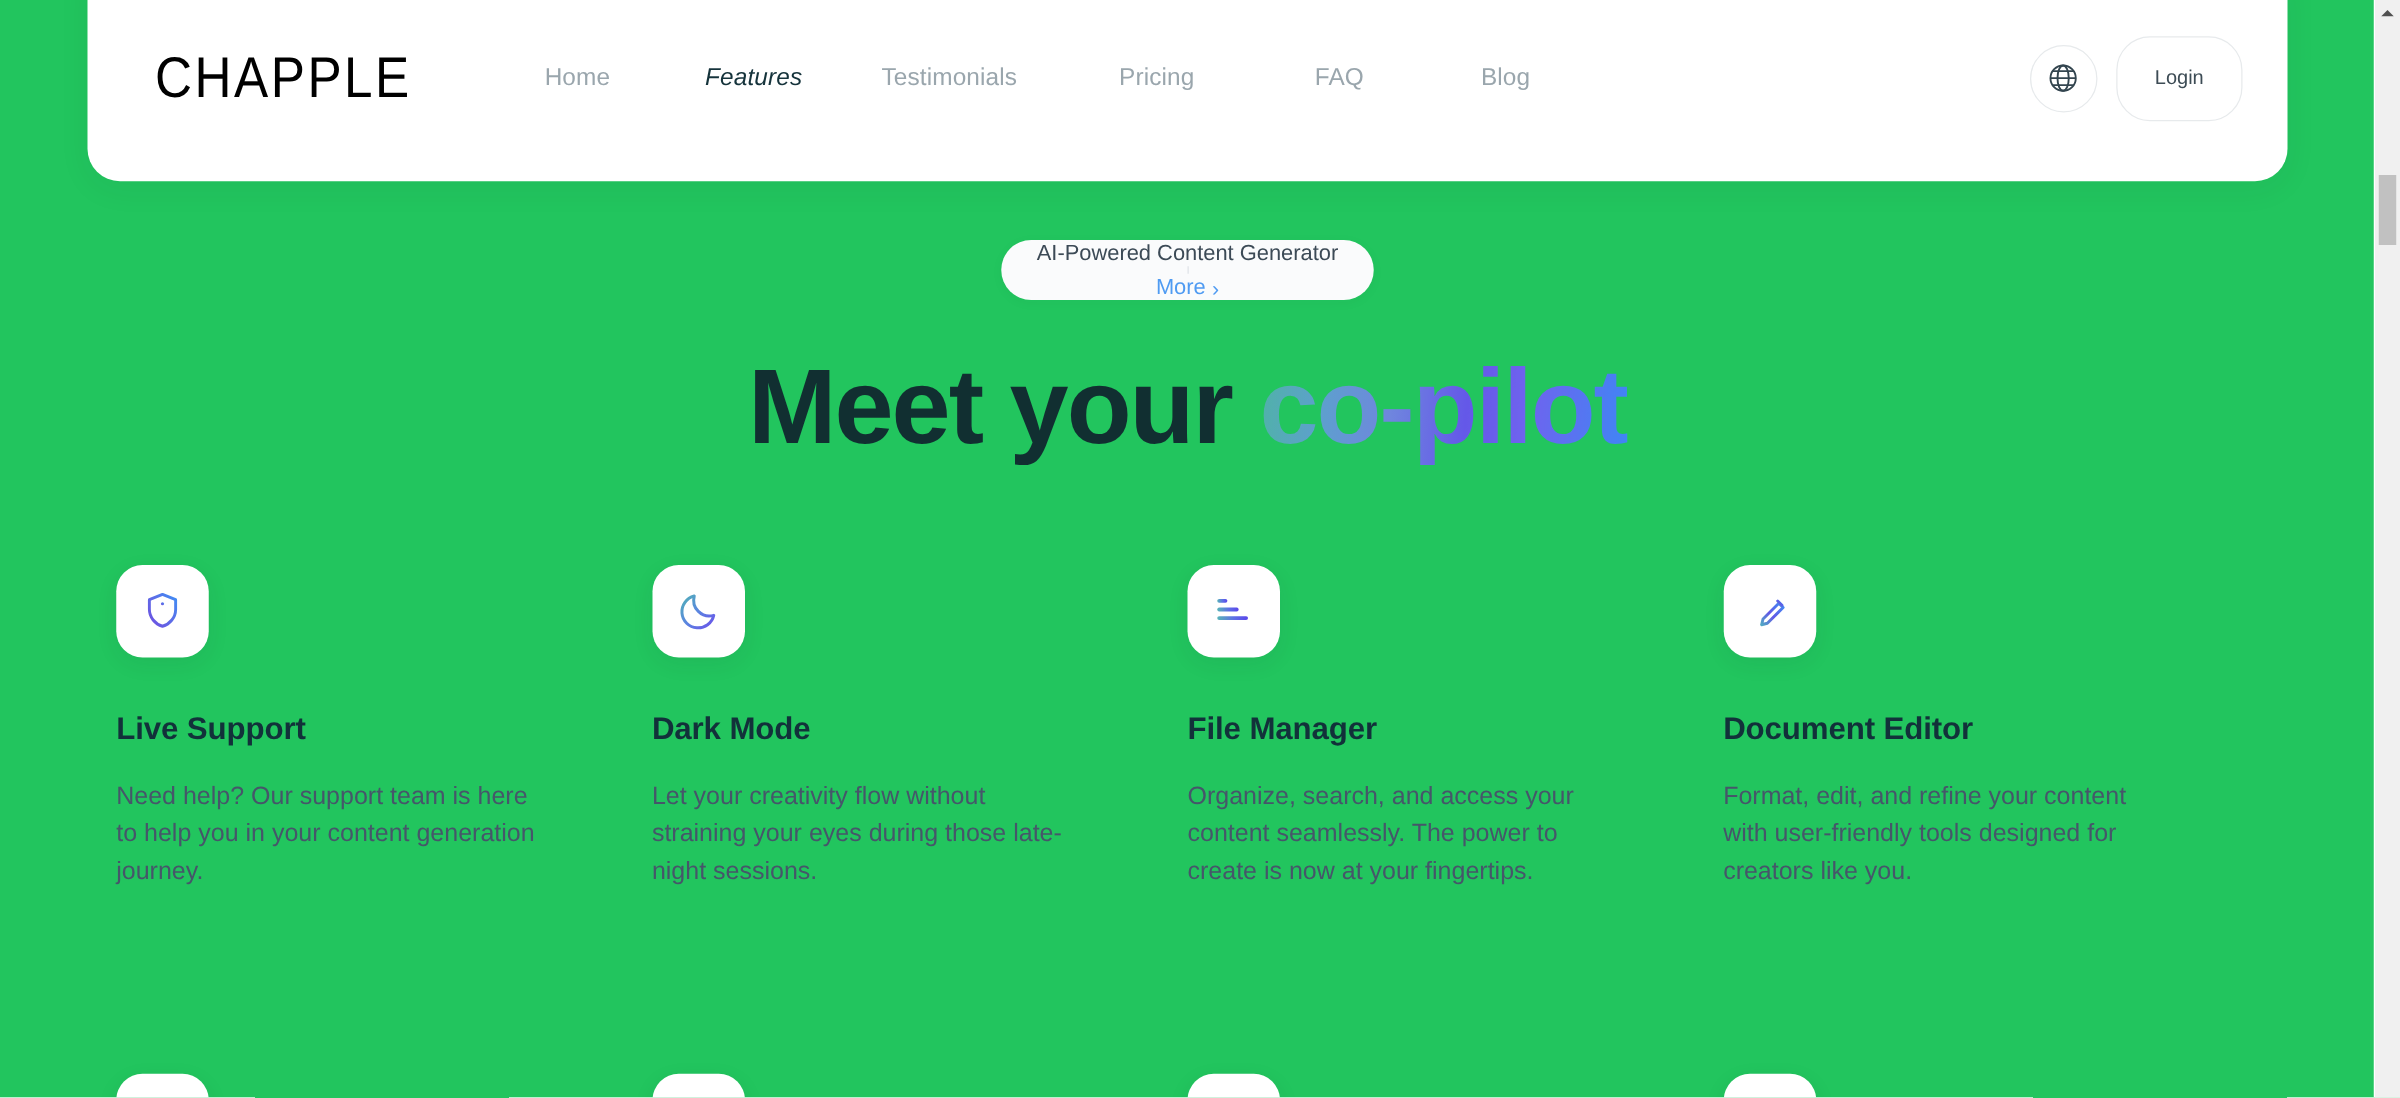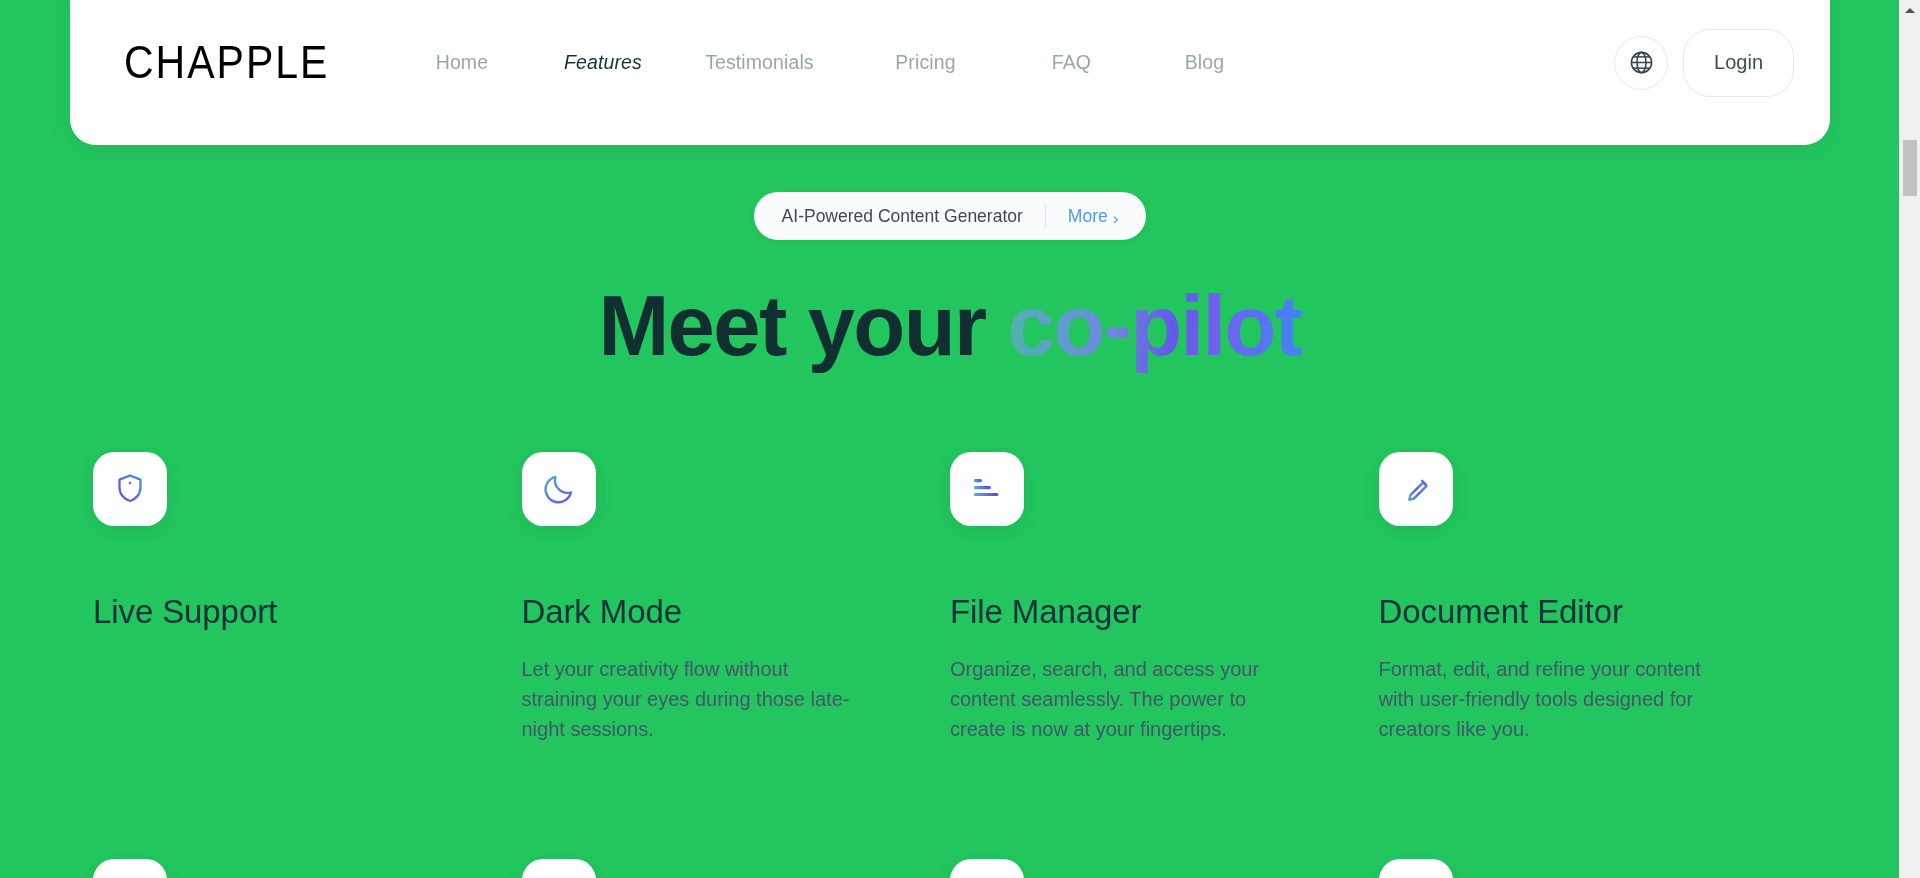--- a/index.html
+++ b/index.html
@@ -88,21 +88,21 @@
     cursor: pointer;
     background: #fff;
   }
   .login-btn {
     height: 68px;
     padding: 0 30px;
     border-radius: 27px;
     border: 1.4px solid #e7eaec;
     background: #fff;
     display: flex; align-items: center; justify-content: center;
-    font-size: 20px;
+    font-size: 16px;
     color: #3d4c55;
     cursor: pointer;
     white-space: nowrap;
   }
   .try-btn {
     height: 54px;
     padding: 0 28px;
     border-radius: 27px;
     background: #14313a;
     color: #ffffff;
@@ -122,20 +122,21 @@
   }
   .badge {
     height: 48px;
     background: #fafbfc;
     border-radius: 24px;
     display: flex;
     align-items: center;
     padding: 0 28px;
     box-shadow: 0 2px 10px rgba(23,43,58,0.035);
     cursor: pointer;
+    flex-direction: column;
   }
   .badge-text {
     font-size: 17.5px;
     color: #3c4a56;
     white-space: nowrap;
   }
   .badge-div {
     width: 1px; height: 24px;
     background: #dfe4e8;
     margin: 0 22px;
@@ -187,23 +188,23 @@
   }
   .feature { width: 100%; padding-right: 52px; }
   .icon-card {
     width: 74px; height: 74px;
     background: #ffffff;
     border-radius: 21px;
     box-shadow: 0 5px 18px rgba(23,43,58,0.075);
     display: flex; align-items: center; justify-content: center;
   }
   .feature-title {
-    margin-top: 68px;
-    font-size: 33px;
-    font-weight: 400;
+    margin-top: 44px;
+    font-size: 25px;
+    font-weight: 700;
     color: #12313a;
     letter-spacing: -0.1px;
     line-height: 1.1;
   }
   .feature-desc {
     margin-top: 24px;
     font-size: 20px;
     line-height: 30px;
     color: #46566a;
     max-width: 342px;
@@ -307,20 +308,21 @@
                   <stop offset="55%" stop-color="#5b6fe8"></stop>
                   <stop offset="100%" stop-color="#3f8ef4"></stop>
             </linearGradient>
               </defs>
             <path d="M12 3l7 2.8v5.2c0 4.3-3 7.8-7 9-4-1.2-7-4.7-7-9V5.8z" stroke="url(#g1)"></path>
             <line x1="12" y1="10.4" x2="12" y2="15.4" stroke="url(#g1)"></line>
             <circle cx="12" cy="8" r="0.85" fill="url(#g1)" stroke="none"></circle>
           </svg>
         </div>
         <div class="feature-title">Live Support</div>
+        <div class="feature-desc">Need help? Our support team is here to help you in your content generation journey.</div>
       </div>
 
       <div class="feature">
         <div class="icon-card">
           <svg width="36" height="36" viewBox="0 0 24 24" fill="none" stroke-width="1.6" stroke-linecap="round" stroke-linejoin="round">
             <defs>
                 <linearGradient id="g2" x1="0" y1="0" x2="1" y2="1">
               <stop offset="0%" stop-color="#50b0b8"></stop>
                   <stop offset="50%" stop-color="#5b85e0"></stop>
                   <stop offset="100%" stop-color="#6a52ea"></stop>

